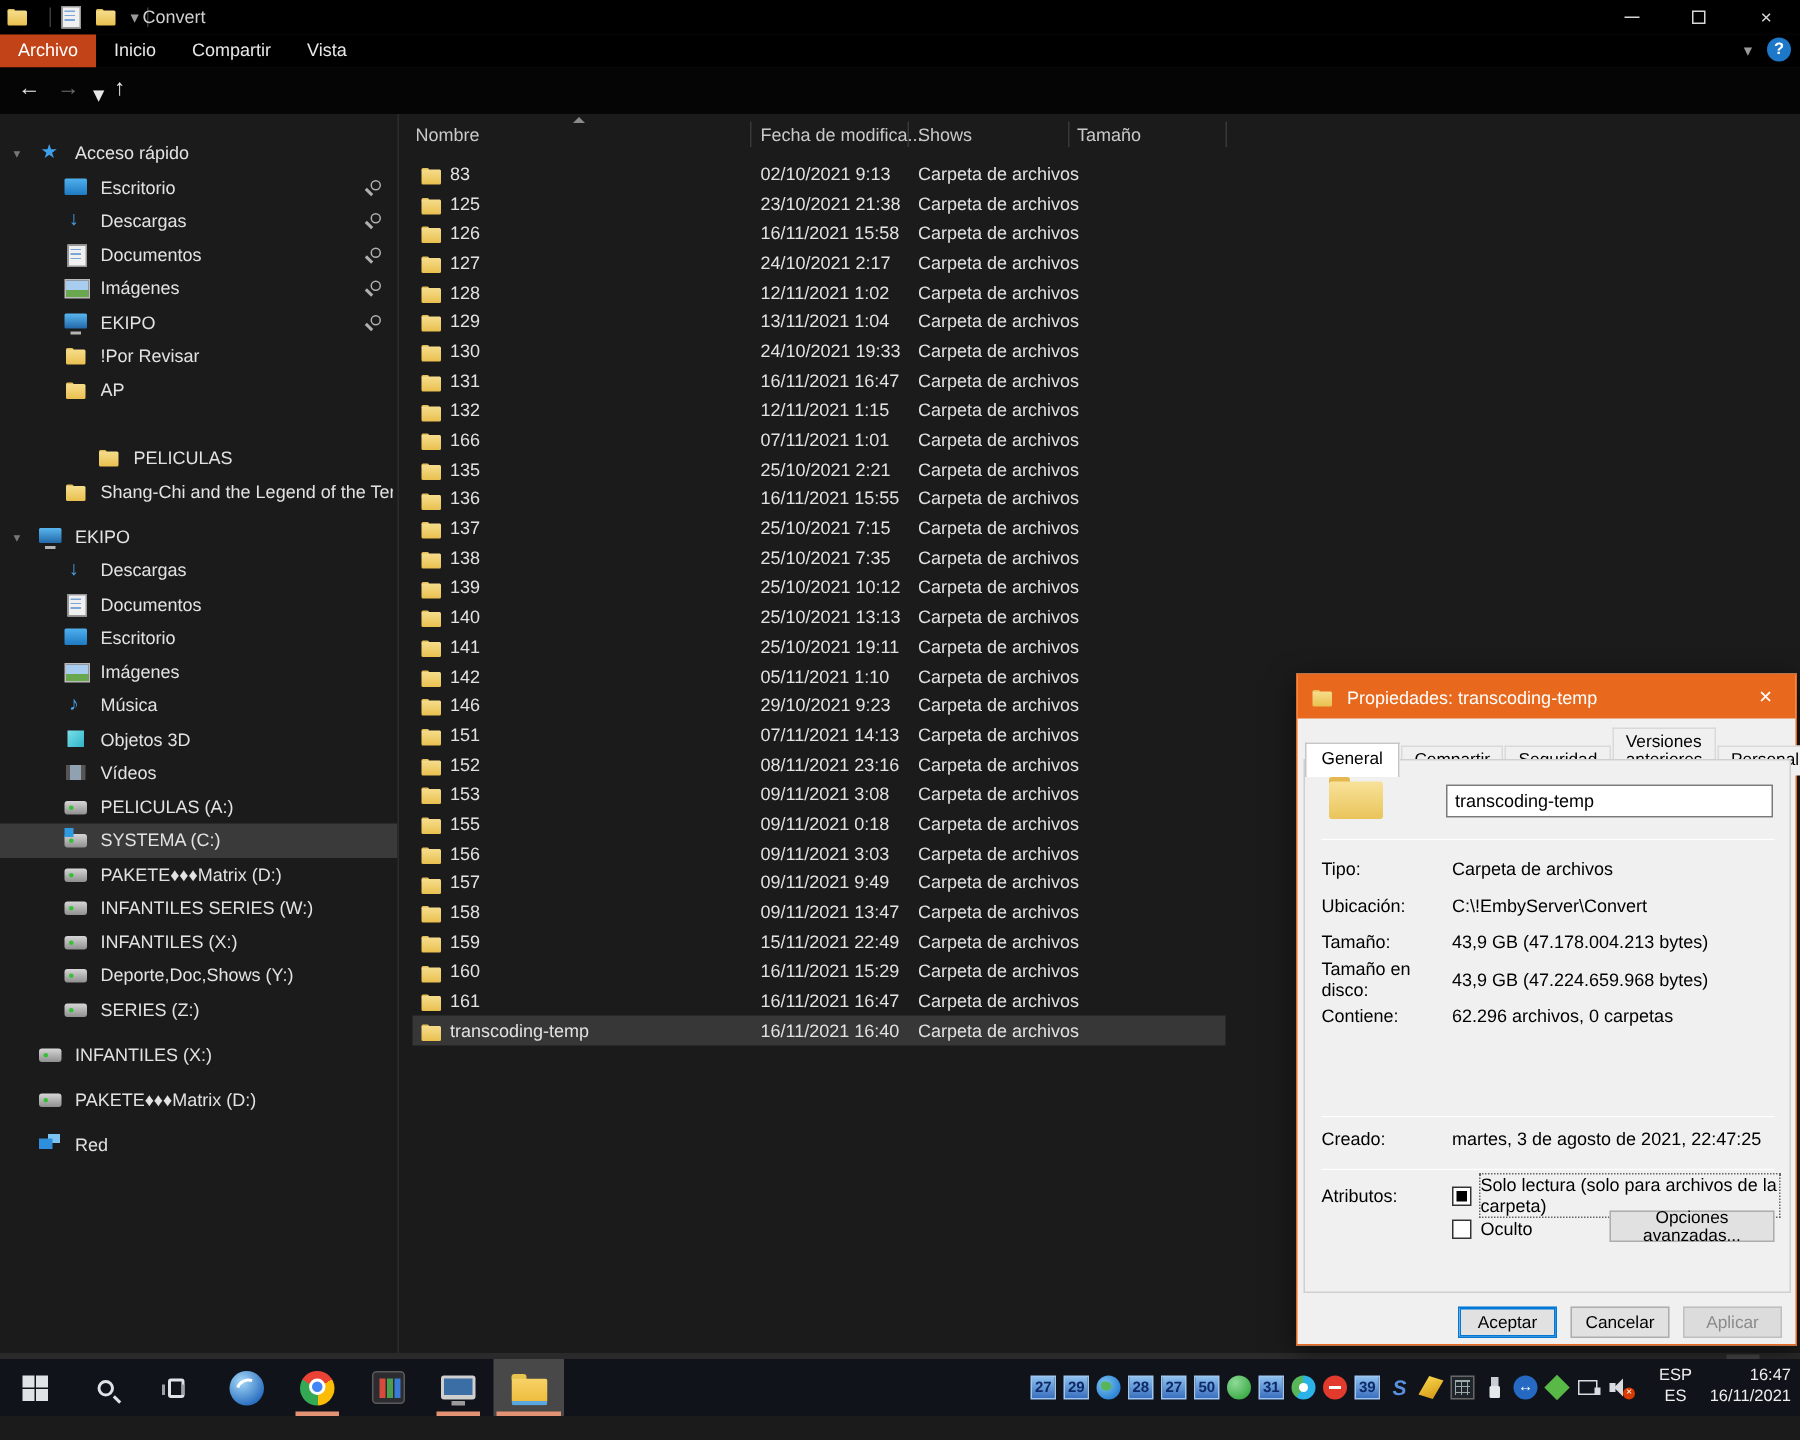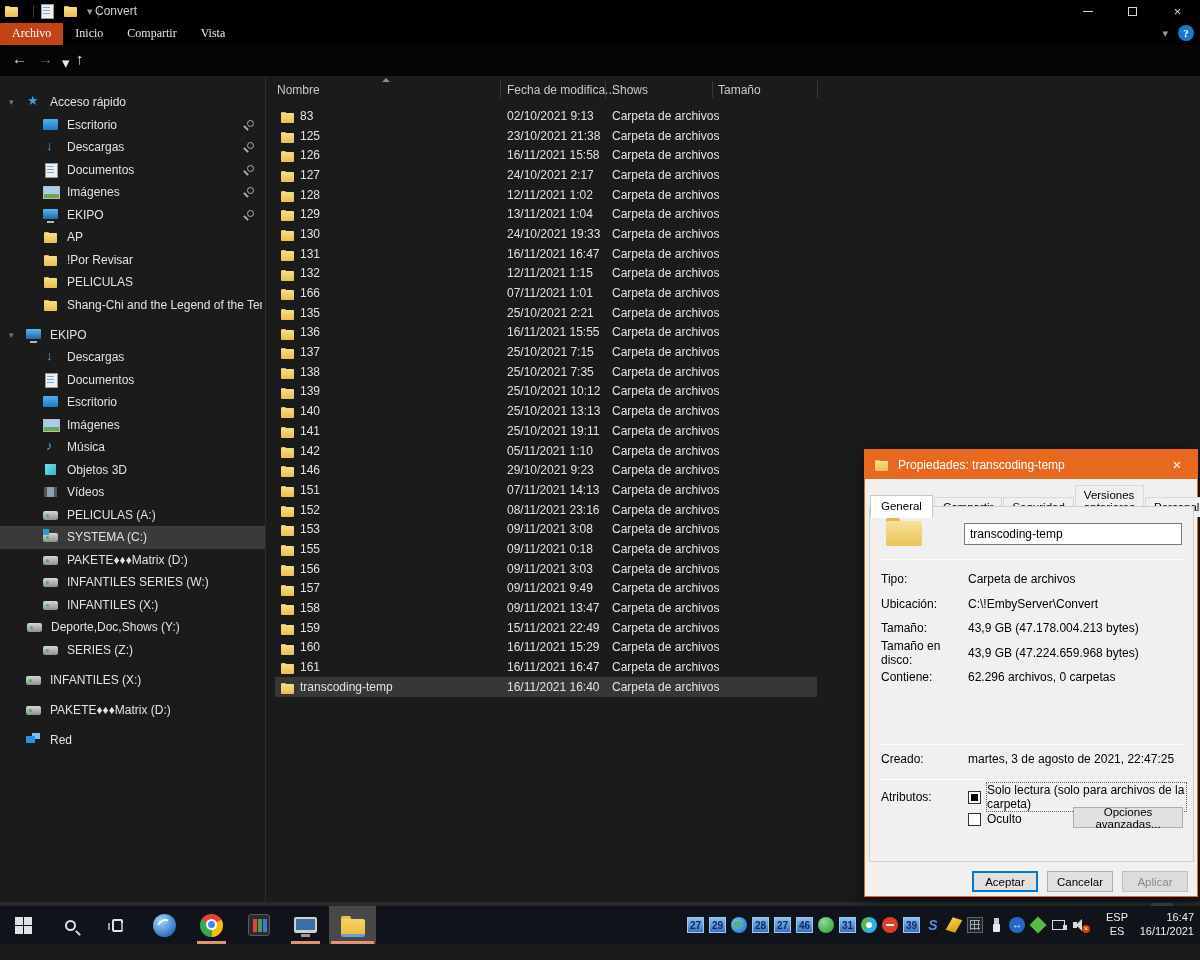--- a/index.html
+++ b/index.html
@@ -8,21 +8,21 @@
 
   
   #titlebar { position:absolute; left:0; top:0; width:1200px; height:23px; background:#000; }
   .qat { position:absolute; top:4px; display:flex; align-items:center; }
   .qat-sep { width:1px; height:13px; background:#3a3a3a; margin:0 5px; }
   #win-title { position:absolute; left:95px; top:4px; color:#cfcfcf; }
   .wbtn { position:absolute; top:0; width:45px; height:23px; display:flex; align-items:center; justify-content:center; color:#d8d8d8; font-size:13px; }
   .wbtn .sq { width:9px; height:9px; border:1px solid #d8d8d8; }
   .wbtn .mini { width:10px; height:1px; background:#d8d8d8; }
 
-  #ribbonrow { position:absolute; left:0; top:23px; width:1200px; height:22px; background:#000;font-family:Liberation Serif, serif; }
+  #ribbonrow { position:absolute; left:0; top:23px; width:1200px; height:22px; background:#000; }
   #ribbon-tabs { display:flex; height:22px; align-items:stretch; }
   .rtab { padding:3px 12px; color:#e8e8e8; cursor:default; }
   .rtab.active { background:#c24317; color:#fff; }
   #ribbon-right { position:absolute; right:6px; top:2px; display:flex; gap:10px; align-items:center; }
   .chev { color:#9a9a9a; font-size:11px; }
   .helpdot { width:16px; height:16px; border-radius:50%; background:#1d78c9; color:#fff; font-size:11px; font-weight:bold; display:flex; align-items:center; justify-content:center; }
 
   #navrow { position:absolute; left:0; top:45px; width:1200px; height:31px; background:#050505; }
   .navbtn { position:absolute; top:5px; font-size:15px; color:#e8e8e8; }
   #addrbar { position:absolute; left:92px; top:50px; width:992px; height:22px; background:#191919; border:1px solid #333; display:flex; align-items:center; padding:0 4px; }
@@ -254,27 +254,27 @@
       <span style="overflow: hidden; text-overflow: clip; white-space: nowrap; max-width: 195px;">Imágenes</span>
       <span class="pin"></span>
     </div>
     <div class="side-item" style="padding-left: 43px;">
       <span class="sic ic-monitor"></span>
       <span style="overflow: hidden; text-overflow: clip; white-space: nowrap; max-width: 195px;">EKIPO</span>
       <span class="pin"></span>
     </div>
     <div class="side-item" style="padding-left: 43px;">
       <span class="sic ic-folder"></span>
+      <span style="overflow: hidden; text-overflow: clip; white-space: nowrap; max-width: 195px;">!Por Revisar</span>
+    </div>
+    <div class="side-item" style="padding-left: 43px;">
+      <span class="sic ic-folder"></span>
       <span style="overflow: hidden; text-overflow: clip; white-space: nowrap; max-width: 195px;">AP</span>
     </div>
-    <div class="side-item" style="padding-left: 43px;">
-      <span class="sic ic-folder"></span>
-      <span style="overflow: hidden; text-overflow: clip; white-space: nowrap; max-width: 195px;">!Por Revisar</span>
-    </div>
-    <div class="side-item" style="padding-left: 43px;">
+    <div class="side-item" style="padding-left: 65px; margin-top: 23px;">
       <span class="sic ic-folder"></span>
       <span style="overflow: hidden; text-overflow: clip; white-space: nowrap; max-width: 195px;">PELICULAS</span>
     </div>
     <div class="side-item" style="padding-left: 43px;">
       <span class="sic ic-folder"></span>
       <span style="overflow: hidden; text-overflow: clip; white-space: nowrap; max-width: 195px;">Shang-Chi and the Legend of the Ten Ring</span>
     </div>
     <div class="side-gap"></div>
     <div class="side-item" style="padding-left: 26px;">
       <span class="side-exp">▾</span>
@@ -324,21 +324,21 @@
       <span style="overflow: hidden; text-overflow: clip; white-space: nowrap; max-width: 195px;">PAKETE♦♦♦Matrix (D:)</span>
     </div>
     <div class="side-item" style="padding-left: 43px;">
       <span class="sic ic-drive"></span>
       <span style="overflow: hidden; text-overflow: clip; white-space: nowrap; max-width: 195px;">INFANTILES SERIES (W:)</span>
     </div>
     <div class="side-item" style="padding-left: 43px;">
       <span class="sic ic-drive"></span>
       <span style="overflow: hidden; text-overflow: clip; white-space: nowrap; max-width: 195px;">INFANTILES (X:)</span>
     </div>
-    <div class="side-item" style="padding-left: 27px;">
+    <div class="side-item" style="padding-left: 43px;">
       <span class="sic ic-drive"></span>
       <span style="overflow: hidden; text-overflow: clip; white-space: nowrap; max-width: 195px;">Deporte,Doc,Shows (Y:)</span>
     </div>
     <div class="side-item" style="padding-left: 43px;">
       <span class="sic ic-drive"></span>
       <span style="overflow: hidden; text-overflow: clip; white-space: nowrap; max-width: 195px;">SERIES (Z:)</span>
     </div>
     <div class="side-gap"></div>
     <div class="side-item" style="padding-left: 26px;">
       <span class="sic ic-drive"></span>
@@ -656,21 +656,21 @@
   <div class="tcell active">
       <span class="app-explorer"></span>
       <span class="underline"></span>
     </div>
   <div id="tray">
       <span class="badge">27</span>
       <span class="badge">29</span>
       <span class="tico t-globe"></span>
       <span class="badge">28</span>
       <span class="badge">27</span>
-      <span class="badge">46</span>
+      <span class="badge">50</span>
       <span class="tico t-greenball"></span>
       <span class="badge">31</span>
       <span class="tico t-teal"></span>
       <span class="tico t-red"></span>
       <span class="badge">39</span>
       <span class="tico t-s">S</span>
       <span class="tico t-bolt"></span>
       <span class="tico t-grid"></span>
       <span class="tico t-usb"></span>
       <span class="tico t-tv">↔</span>

